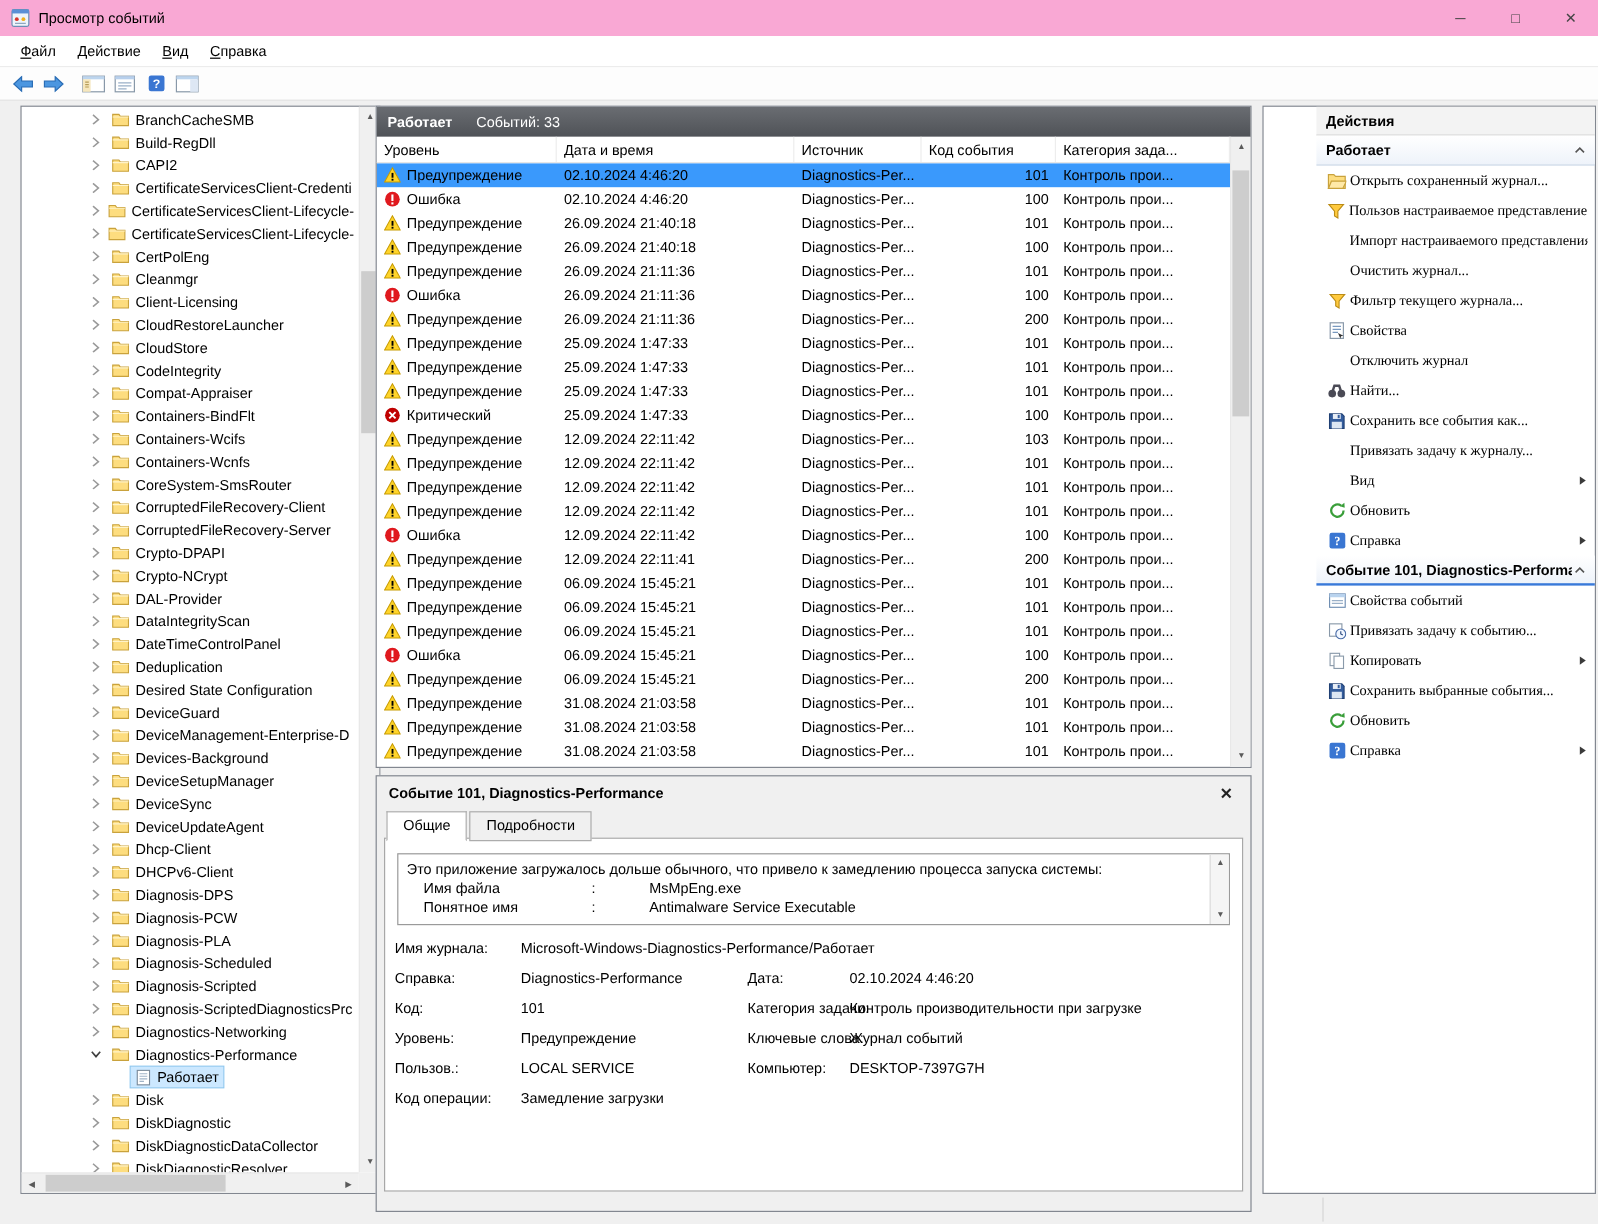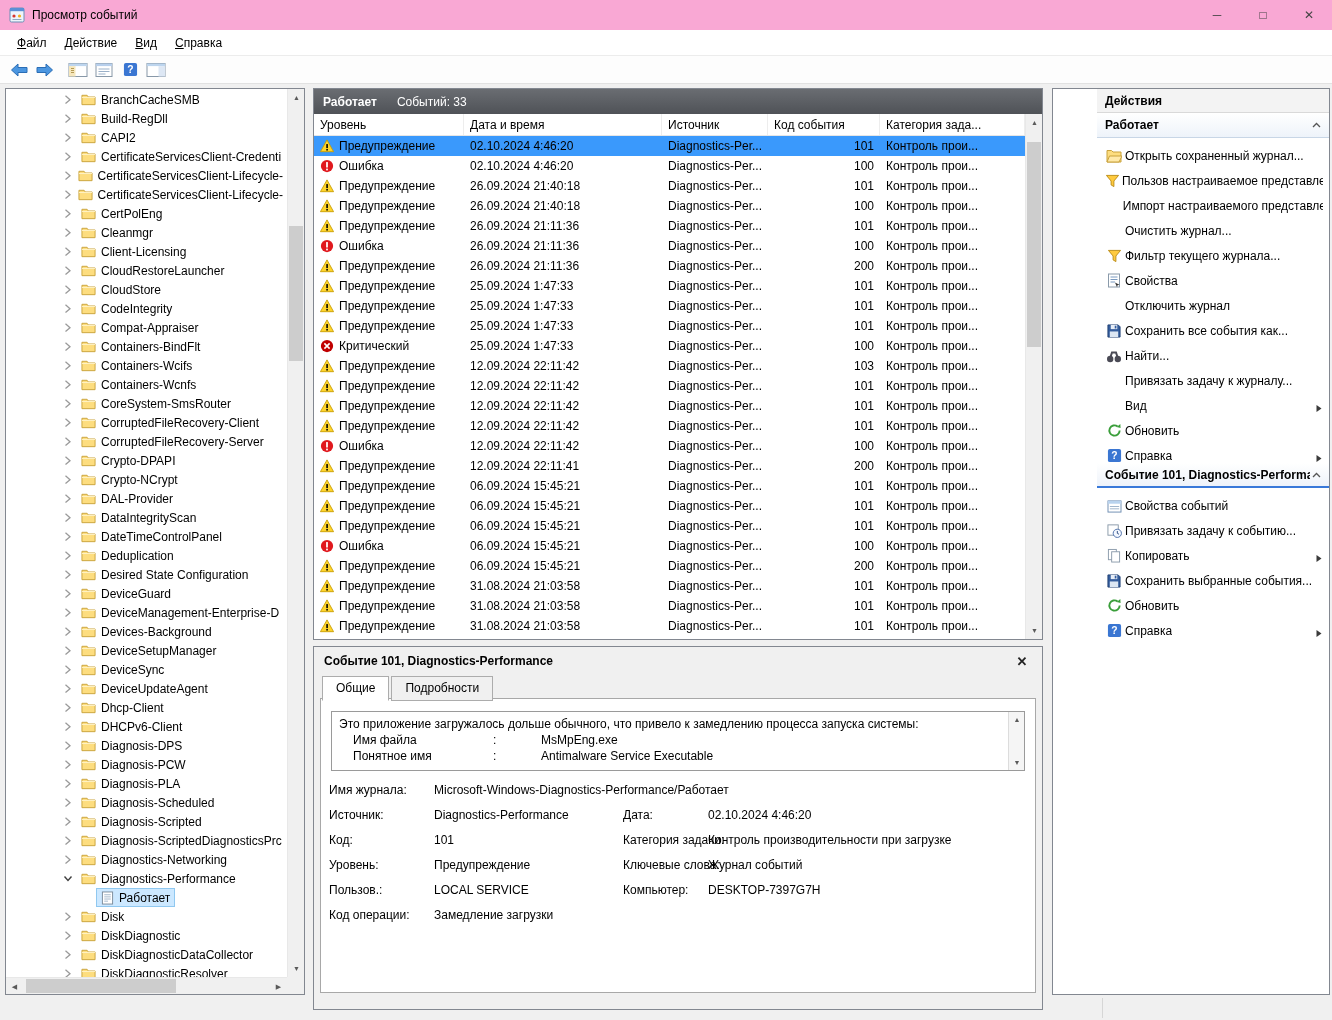--- a/index.html
+++ b/index.html
@@ -23,21 +23,21 @@
   
   .toolbar { position:absolute; left:0; top:56px; width:1332px; height:28px; background:#fdfdfd;
     border-bottom:1px solid #e2e2e2; display:flex; align-items:center; padding-left:6px; }
   .tb-btn { width:26px; height:24px; display:flex; align-items:center; justify-content:center; }
   .tb-gap { margin-left:7px; }
 
   
   .panel { position:absolute; background:#fff; border:1px solid #828790; }
 
   
-  .tree-panel { left:5px; top:88px; width:300px; height:907px; }
+  .tree-panel { left:17px; top:88px; width:300px; height:907px; }
   .tree-list { position:absolute; left:0; top:1px; right:17px; bottom:17px; overflow:hidden; }
   .tree-row { display:flex; align-items:center; height:19px; padding-left:57px; white-space:nowrap; }
   .tree-row.child { padding-left:77px; }
   .chev { width:14px; display:flex; align-items:center; }
   .sel-wrap { display:flex; align-items:center; gap:5px; height:17px; padding:0 4px; }
   .tree-row.selected .sel-wrap { background:#cce8ff; outline:1px solid #90c8f0; }
   .ticon { display:flex; }
 
   
   .sb { background:#f0f0f0; position:absolute; }
@@ -100,21 +100,21 @@
   
   .actions-panel { left:1052px; top:88px; width:278px; height:907px;padding-left:44px; }
   .actions-title { height:24px; display:flex; align-items:center; font-weight:bold;
     padding-left:8px; background:#f3f3f3; border-bottom:1px solid #d9d9d9; }
   .act-section-header { height:25px; display:flex; align-items:center; padding:0 6px 0 8px;
     font-weight:bold; background:linear-gradient(#ffffff,#eef3fa);
     border-bottom:1px solid #c8d6e6; }
   .act-section-header.active { border-bottom:2px solid #3979d9; }
   .act-sec-title { overflow:hidden; white-space:nowrap; }
   .act-collapse { margin-left:auto; display:flex; padding:2px; }
-  .act-item { height:25px; display:flex; align-items:flex-end; padding:0 6px; }
+  .act-item { height:25px; display:flex; align-items:center; padding:0 6px;font-family:Liberation Serif, serif; }
   .act-icon { width:22px; display:flex; justify-content:center; }
   .act-label { white-space:nowrap; overflow:hidden; }
   .act-sub { margin-left:auto; display:flex; }
 
   .bottom-divider { position:absolute; left:1102px; top:998px; width:1px; height:20px;
     background:#d6d6d6; }
 </style>
 </head>
 <body>
 
@@ -1388,21 +1388,21 @@
           <div class="sb-btn" style="top:0;">▲</div>
           <div class="sb-btn" style="bottom:0;">▼</div>
         </div>
       </div>
       <div class="fields" id="fields">
           <div class="f-row" style="top: 0px;">
             <span class="f-l1">Имя журнала:</span>
             <span class="f-v1">Microsoft-Windows-Diagnostics-Performance/Работает</span>
           </div>
           <div class="f-row" style="top: 25px;">
-            <span class="f-l1">Источник:</span>
+            <span class="f-l1">Справка:</span>
             <span class="f-v1">Diagnostics-Performance</span>
             <span class="f-l2">Дата:</span>
             <span class="f-v2">02.10.2024 4:46:20</span>
           </div>
           <div class="f-row" style="top: 50px;">
             <span class="f-l1">Код:</span>
             <span class="f-v1">101</span>
             <span class="f-l2">Категория задачи:</span>
             <span class="f-v2">Контроль производительности при загрузке</span>
           </div>
@@ -1479,127 +1479,51 @@
             </svg>
           </span>
           <span class="act-label">Свойства</span>
         </div>
         <div class="act-item">
           <span class="act-icon"></span>
           <span class="act-label">Отключить журнал</span>
         </div>
         <div class="act-item">
           <span class="act-icon">
-            <svg width="14" height="14" viewBox="0 0 15 15">
-              <path d="M1 1h11l2 2v11H1Z" fill="#345d9d" stroke="#1f3f73"></path>
-              <rect x="4" y="1" width="7" height="4.5" fill="#e8eef6"></rect>
-              <rect x="8.3" y="1.8" width="1.8" height="3" fill="#345d9d"></rect>
-              <rect x="3" y="8" width="9" height="6" fill="#dce6f2"></rect>
-            </svg>
-          </span>
-          <span class="act-label">Сохранить все события как...</span>
-        </div>
-        <div class="act-item">
-          <span class="act-icon">
             <svg width="16" height="13" viewBox="0 0 16 13">
               <circle cx="4.2" cy="9" r="3.2" fill="#4a4a55"></circle>
               <circle cx="11.8" cy="9" r="3.2" fill="#4a4a55"></circle>
               <path d="M4.2 8 6 2.5h4L11.8 8" fill="none" stroke="#4a4a55" stroke-width="2"></path>
             </svg>
           </span>
           <span class="act-label">Найти...</span>
-        </div>
-        <div class="act-item">
-          <span class="act-icon"></span>
-          <span class="act-label">Привязать задачу к журналу...</span>
-        </div>
-        <div class="act-item">
-          <span class="act-icon"></span>
-          <span class="act-label">Вид</span>
-          <span class="act-sub">
-            <svg width="8" height="9" viewBox="0 0 8 9">
-              <path d="M1.5 1l5 3.5-5 3.5z" fill="#3b3b3b"></path>
-            </svg>
-          </span>
-        </div>
-        <div class="act-item">
-          <span class="act-icon">
-            <svg width="15" height="15" viewBox="0 0 16 16">
-              <path d="M13.5 8a5.5 5.5 0 1 1-2.2-4.4" fill="none" stroke="#3a9e3a" stroke-width="2"></path>
-              <path d="M14.2 1l.3 4.4-4.2-1.2z" fill="#3a9e3a"></path>
-            </svg>
-          </span>
-          <span class="act-label">Обновить</span>
-        </div>
-        <div class="act-item">
-          <span class="act-icon">
-            <svg width="15" height="15" viewBox="0 0 16 16">
-              <rect x="1" y="1" width="14" height="14" rx="2" fill="#3a76d2"></rect>
-              <text x="8" y="12" font-size="11" font-weight="bold" fill="#fff" text-anchor="middle">?</text>
-            </svg>
-          </span>
-          <span class="act-label">Справка</span>
-          <span class="act-sub">
-            <svg width="8" height="9" viewBox="0 0 8 9">
-              <path d="M1.5 1l5 3.5-5 3.5z" fill="#3b3b3b"></path>
-            </svg>
-          </span>
-        </div>
-        <div class="act-section-header active">
-          <span class="act-sec-title">Событие 101, Diagnostics-Performance</span>
-          <span class="act-collapse">
-            <svg width="9" height="6" viewBox="0 0 9 6">
-              <path d="M1 5l3.5-3.5L8 5" fill="none" stroke="#555" stroke-width="1.3"></path>
-            </svg>
-          </span>
-        </div>
-        <div class="act-item">
-          <span class="act-icon">
-            <svg width="15" height="13" viewBox="0 0 16 14">
-              <rect x="1" y="1" width="14" height="12" fill="#fff" stroke="#6a8ab0"></rect>
-              <rect x="1" y="1" width="14" height="3" fill="#b9d3ee"></rect>
-              <path d="M3 7h10M3 9.5h10" stroke="#9ab0c8"></path>
-            </svg>
-          </span>
-          <span class="act-label">Свойства событий</span>
-        </div>
-        <div class="act-item">
-          <span class="act-icon">
-            <svg width="15" height="15" viewBox="0 0 16 16">
-              <rect x="1" y="2" width="11" height="11" fill="#fff" stroke="#8898a8"></rect>
-              <circle cx="11" cy="11" r="4.4" fill="#f2f7ff" stroke="#4a6da8"></circle>
-              <path d="M11 8.5V11l1.8 1" fill="none" stroke="#2a4a80"></path>
-            </svg>
-          </span>
-          <span class="act-label">Привязать задачу к событию...</span>
-        </div>
-        <div class="act-item">
-          <span class="act-icon">
-            <svg width="14" height="15" viewBox="0 0 15 16">
-              <rect x="1.5" y="1.5" width="8.5" height="11" fill="#fff" stroke="#8a9aaa"></rect>
-              <rect x="5" y="4" width="8.5" height="11" fill="#fff" stroke="#8a9aaa"></rect>
-            </svg>
-          </span>
-          <span class="act-label">Копировать</span>
-          <span class="act-sub">
-            <svg width="8" height="9" viewBox="0 0 8 9">
-              <path d="M1.5 1l5 3.5-5 3.5z" fill="#3b3b3b"></path>
-            </svg>
-          </span>
         </div>
         <div class="act-item">
           <span class="act-icon">
             <svg width="14" height="14" viewBox="0 0 15 15">
               <path d="M1 1h11l2 2v11H1Z" fill="#345d9d" stroke="#1f3f73"></path>
               <rect x="4" y="1" width="7" height="4.5" fill="#e8eef6"></rect>
               <rect x="8.3" y="1.8" width="1.8" height="3" fill="#345d9d"></rect>
               <rect x="3" y="8" width="9" height="6" fill="#dce6f2"></rect>
             </svg>
           </span>
-          <span class="act-label">Сохранить выбранные события...</span>
+          <span class="act-label">Сохранить все события как...</span>
+        </div>
+        <div class="act-item">
+          <span class="act-icon"></span>
+          <span class="act-label">Привязать задачу к журналу...</span>
+        </div>
+        <div class="act-item">
+          <span class="act-icon"></span>
+          <span class="act-label">Вид</span>
+          <span class="act-sub">
+            <svg width="8" height="9" viewBox="0 0 8 9">
+              <path d="M1.5 1l5 3.5-5 3.5z" fill="#3b3b3b"></path>
+            </svg>
+          </span>
         </div>
         <div class="act-item">
           <span class="act-icon">
             <svg width="15" height="15" viewBox="0 0 16 16">
               <path d="M13.5 8a5.5 5.5 0 1 1-2.2-4.4" fill="none" stroke="#3a9e3a" stroke-width="2"></path>
               <path d="M14.2 1l.3 4.4-4.2-1.2z" fill="#3a9e3a"></path>
             </svg>
           </span>
           <span class="act-label">Обновить</span>
         </div>
@@ -1610,17 +1534,93 @@
               <text x="8" y="12" font-size="11" font-weight="bold" fill="#fff" text-anchor="middle">?</text>
             </svg>
           </span>
           <span class="act-label">Справка</span>
           <span class="act-sub">
             <svg width="8" height="9" viewBox="0 0 8 9">
               <path d="M1.5 1l5 3.5-5 3.5z" fill="#3b3b3b"></path>
             </svg>
           </span>
         </div>
+        <div class="act-section-header active">
+          <span class="act-sec-title">Событие 101, Diagnostics-Performance</span>
+          <span class="act-collapse">
+            <svg width="9" height="6" viewBox="0 0 9 6">
+              <path d="M1 5l3.5-3.5L8 5" fill="none" stroke="#555" stroke-width="1.3"></path>
+            </svg>
+          </span>
+        </div>
+        <div class="act-item">
+          <span class="act-icon">
+            <svg width="15" height="13" viewBox="0 0 16 14">
+              <rect x="1" y="1" width="14" height="12" fill="#fff" stroke="#6a8ab0"></rect>
+              <rect x="1" y="1" width="14" height="3" fill="#b9d3ee"></rect>
+              <path d="M3 7h10M3 9.5h10" stroke="#9ab0c8"></path>
+            </svg>
+          </span>
+          <span class="act-label">Свойства событий</span>
+        </div>
+        <div class="act-item">
+          <span class="act-icon">
+            <svg width="15" height="15" viewBox="0 0 16 16">
+              <rect x="1" y="2" width="11" height="11" fill="#fff" stroke="#8898a8"></rect>
+              <circle cx="11" cy="11" r="4.4" fill="#f2f7ff" stroke="#4a6da8"></circle>
+              <path d="M11 8.5V11l1.8 1" fill="none" stroke="#2a4a80"></path>
+            </svg>
+          </span>
+          <span class="act-label">Привязать задачу к событию...</span>
+        </div>
+        <div class="act-item">
+          <span class="act-icon">
+            <svg width="14" height="15" viewBox="0 0 15 16">
+              <rect x="1.5" y="1.5" width="8.5" height="11" fill="#fff" stroke="#8a9aaa"></rect>
+              <rect x="5" y="4" width="8.5" height="11" fill="#fff" stroke="#8a9aaa"></rect>
+            </svg>
+          </span>
+          <span class="act-label">Копировать</span>
+          <span class="act-sub">
+            <svg width="8" height="9" viewBox="0 0 8 9">
+              <path d="M1.5 1l5 3.5-5 3.5z" fill="#3b3b3b"></path>
+            </svg>
+          </span>
+        </div>
+        <div class="act-item">
+          <span class="act-icon">
+            <svg width="14" height="14" viewBox="0 0 15 15">
+              <path d="M1 1h11l2 2v11H1Z" fill="#345d9d" stroke="#1f3f73"></path>
+              <rect x="4" y="1" width="7" height="4.5" fill="#e8eef6"></rect>
+              <rect x="8.3" y="1.8" width="1.8" height="3" fill="#345d9d"></rect>
+              <rect x="3" y="8" width="9" height="6" fill="#dce6f2"></rect>
+            </svg>
+          </span>
+          <span class="act-label">Сохранить выбранные события...</span>
+        </div>
+        <div class="act-item">
+          <span class="act-icon">
+            <svg width="15" height="15" viewBox="0 0 16 16">
+              <path d="M13.5 8a5.5 5.5 0 1 1-2.2-4.4" fill="none" stroke="#3a9e3a" stroke-width="2"></path>
+              <path d="M14.2 1l.3 4.4-4.2-1.2z" fill="#3a9e3a"></path>
+            </svg>
+          </span>
+          <span class="act-label">Обновить</span>
+        </div>
+        <div class="act-item">
+          <span class="act-icon">
+            <svg width="15" height="15" viewBox="0 0 16 16">
+              <rect x="1" y="1" width="14" height="14" rx="2" fill="#3a76d2"></rect>
+              <text x="8" y="12" font-size="11" font-weight="bold" fill="#fff" text-anchor="middle">?</text>
+            </svg>
+          </span>
+          <span class="act-label">Справка</span>
+          <span class="act-sub">
+            <svg width="8" height="9" viewBox="0 0 8 9">
+              <path d="M1.5 1l5 3.5-5 3.5z" fill="#3b3b3b"></path>
+            </svg>
+          </span>
+        </div>
       </div>
   </div>
 
   <div class="bottom-divider"></div>
 </div>
 
 </body></html>

